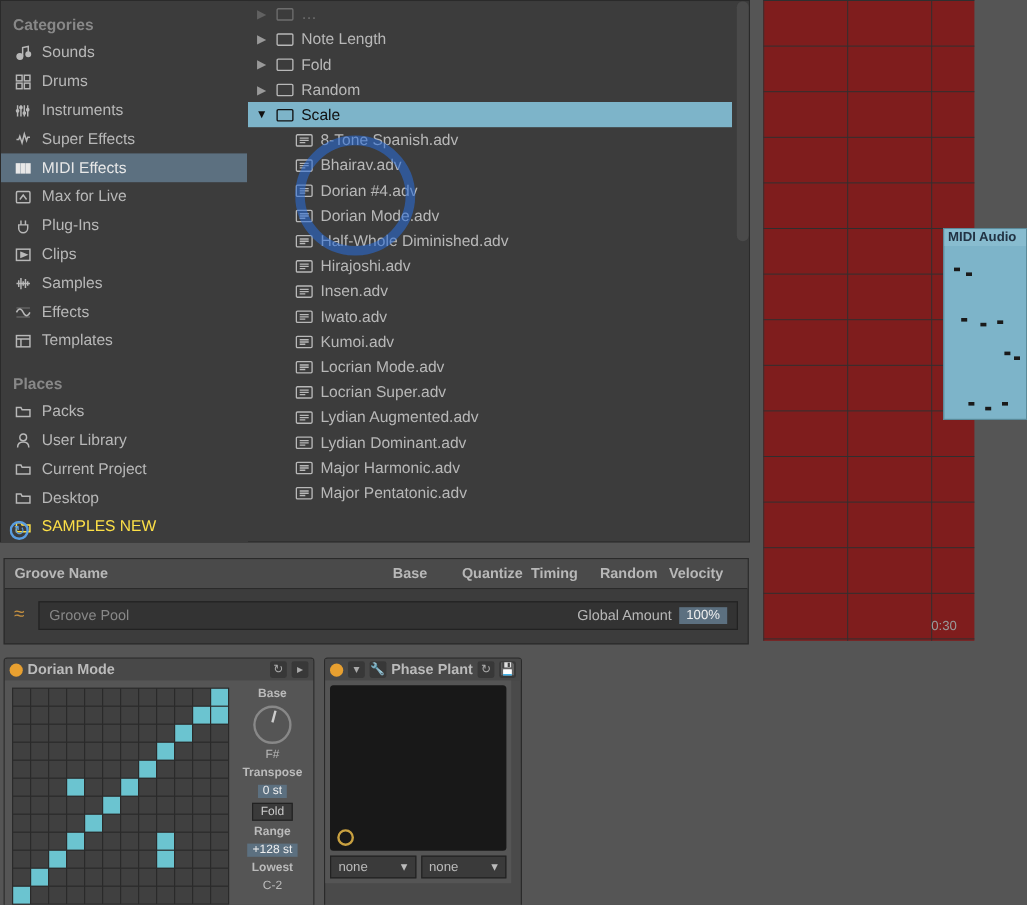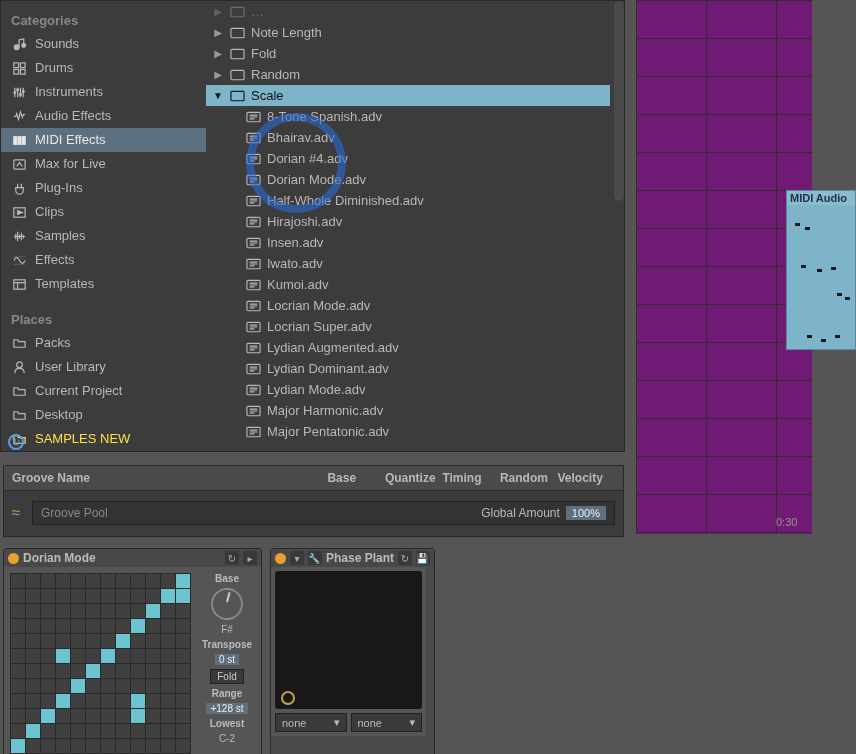--- a/index.html
+++ b/index.html
@@ -164,21 +164,21 @@
   .phase-body { width:155px; padding:4px; background:#555; display:flex; flex-direction:column; gap:4px;}
   .phase-preview { background:#181818; height:138px; border-radius:3px; position:relative;}
   .phase-circle { position:absolute; left:6px; bottom:4px; width:14px; height:14px; border:2px solid #c8a040; border-radius:50%;}
   .phase-selects { display:flex; gap:4px;}
   .sel { flex:1; background:#3a3a3a; border:1px solid #222; color:#bbb; font-size:11px; padding:2px 6px; display:flex; justify-content:space-between; align-items:center; cursor:pointer;}
   .arrangement {
     position: absolute;
     left: 636px; top: 0;
     width: 176px;
     height: 534px;
-    background: #701a75;
+    background: #7f1d1d;
   }
   .arr-grid {
     position:absolute; inset:0;
     background-image:
       linear-gradient(#2f2f2f 1px, transparent 1px),
       linear-gradient(90deg, #2f2f2f 1px, transparent 1px);
     background-size: 100% 38px, 70px 100%;
   }
   .clip {
     position:absolute;
@@ -237,21 +237,21 @@
             </svg>
           </span>
           <span>Instruments</span>
         </div>
         <div class="sidebar-item">
           <span class="icon">
             <svg viewBox="0 0 16 16" fill="none" stroke="currentColor" stroke-width="1.3">
               <path d="M2 8h2l1-3 2 6 2-8 2 6 1-3h2"></path>
             </svg>
           </span>
-          <span>Audio Effects</span>
+          <span>Super Effects</span>
         </div>
         <div class="sidebar-item selected">
           <span class="icon">
             <svg viewBox="0 0 16 16" fill="none" stroke="currentColor" stroke-width="1.3">
               <rect x="2" y="4" width="3" height="8" fill="currentColor"></rect>
               <rect x="6.5" y="4" width="3" height="8" fill="currentColor"></rect>
               <rect x="11" y="4" width="3" height="8" fill="currentColor"></rect>
             </svg>
           </span>
           <span>MIDI Effects</span>
@@ -474,27 +474,20 @@
               <path d="M4 4h8M4 6h8M4 8h5"></path>
             </svg></span>
           <span>Lydian Augmented.adv</span>
         </div>
         <div class="file-row child">
           <span class="preset-icon"><svg viewBox="0 0 16 12" fill="none" stroke="currentColor" stroke-width="1.2">
               <rect x="1" y="1" width="14" height="10" rx="1"></rect>
               <path d="M4 4h8M4 6h8M4 8h5"></path>
             </svg></span>
           <span>Lydian Dominant.adv</span>
-        </div>
-        <div class="file-row child">
-          <span class="preset-icon"><svg viewBox="0 0 16 12" fill="none" stroke="currentColor" stroke-width="1.2">
-              <rect x="1" y="1" width="14" height="10" rx="1"></rect>
-              <path d="M4 4h8M4 6h8M4 8h5"></path>
-            </svg></span>
-          <span>Lydian Mode.adv</span>
         </div>
         <div class="file-row child">
           <span class="preset-icon"><svg viewBox="0 0 16 12" fill="none" stroke="currentColor" stroke-width="1.2">
               <rect x="1" y="1" width="14" height="10" rx="1"></rect>
               <path d="M4 4h8M4 6h8M4 8h5"></path>
             </svg></span>
           <span>Major Harmonic.adv</span>
         </div>
         <div class="file-row child">
           <span class="preset-icon"><svg viewBox="0 0 16 12" fill="none" stroke="currentColor" stroke-width="1.2">

